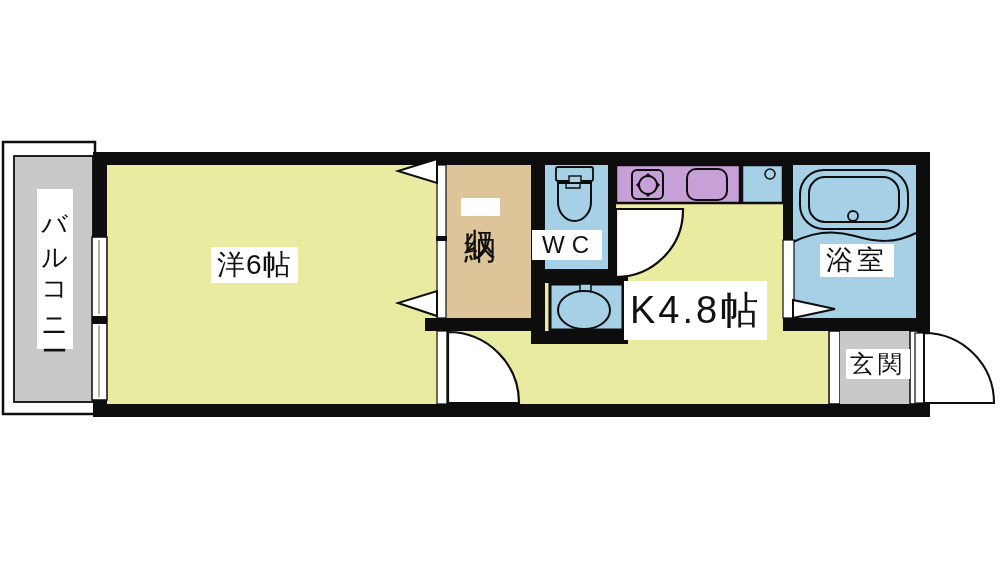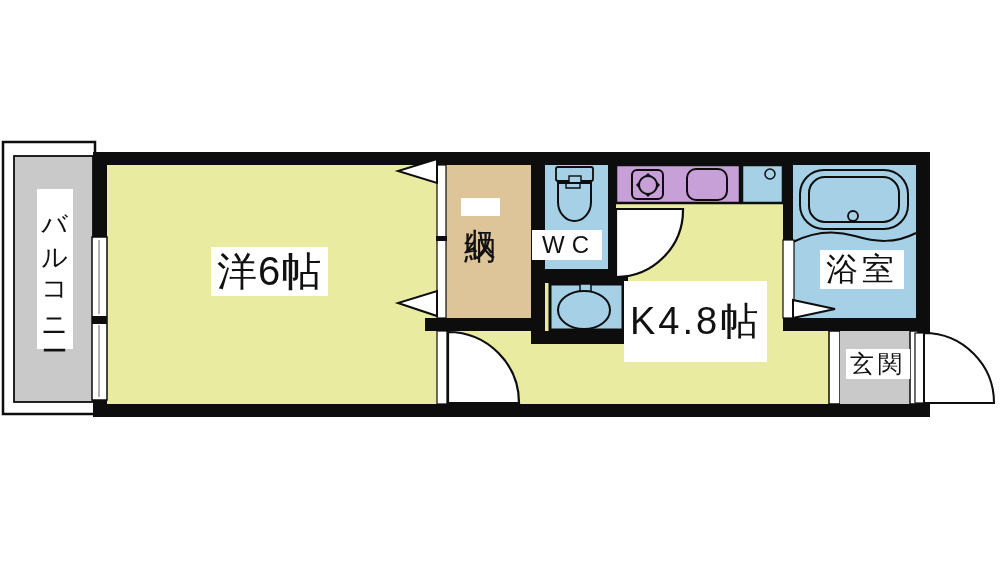--- a/index.html
+++ b/index.html
@@ -3,25 +3,25 @@
 <meta charset="utf-8">
 <style>
   html,body{margin:0;padding:0;background:#ffffff;}
   .stage{position:relative;width:1000px;height:562px;background:#ffffff;overflow:hidden;
          font-family:"Liberation Sans","DejaVu Sans",sans-serif;}
   .plan-svg{position:absolute;left:0;top:0;}
   .lbl{position:absolute;background:#ffffff;color:#111;line-height:1.08;white-space:nowrap;
        font-family:"Liberation Sans","DejaVu Sans",sans-serif;font-weight:500;}
   .vert{writing-mode:vertical-rl;text-orientation:upright;}
   .lbl-balcony{left:37px;top:189px;font-size:26px;letter-spacing:6px;padding:6px 4px;}
-  .lbl-room{left:211px;top:247px;font-size:40px;padding:3px 6px;letter-spacing:1px;}
+  .lbl-room{left:211px;top:247px;font-size:28px;padding:3px 6px;letter-spacing:1px;}
   .lbl-closet{left:461px;top:198px;font-size:32px;letter-spacing:4px;padding:5px 2px;}
   .lbl-wc{left:532px;top:230px;font-size:24px;letter-spacing:7px;padding:2px 6px 2px 10px;}
-  .lbl-kitchen{left:624px;top:281px;font-size:38px;letter-spacing:3px;padding:20px 6px;}
-  .lbl-bath{left:820px;top:250px;font-size:32px;letter-spacing:4px;padding:2px 6px;}
+  .lbl-kitchen{left:624px;top:281px;font-size:38px;letter-spacing:3px;padding:9px 6px;}
+  .lbl-bath{left:820px;top:244px;font-size:27px;letter-spacing:4px;padding:2px 6px;}
   .lbl-entrance{left:846px;top:349px;font-size:24px;letter-spacing:4px;padding:2px 4px;}
 </style>
 </head>
 <body>
 
 <div class="stage">
 
   <svg class="plan-svg" width="1000" height="562" viewBox="0 0 1000 562">
 
     <rect x="3" y="142" width="92" height="272" fill="#ffffff" stroke="#0d0d0d" stroke-width="2.5"></rect>

